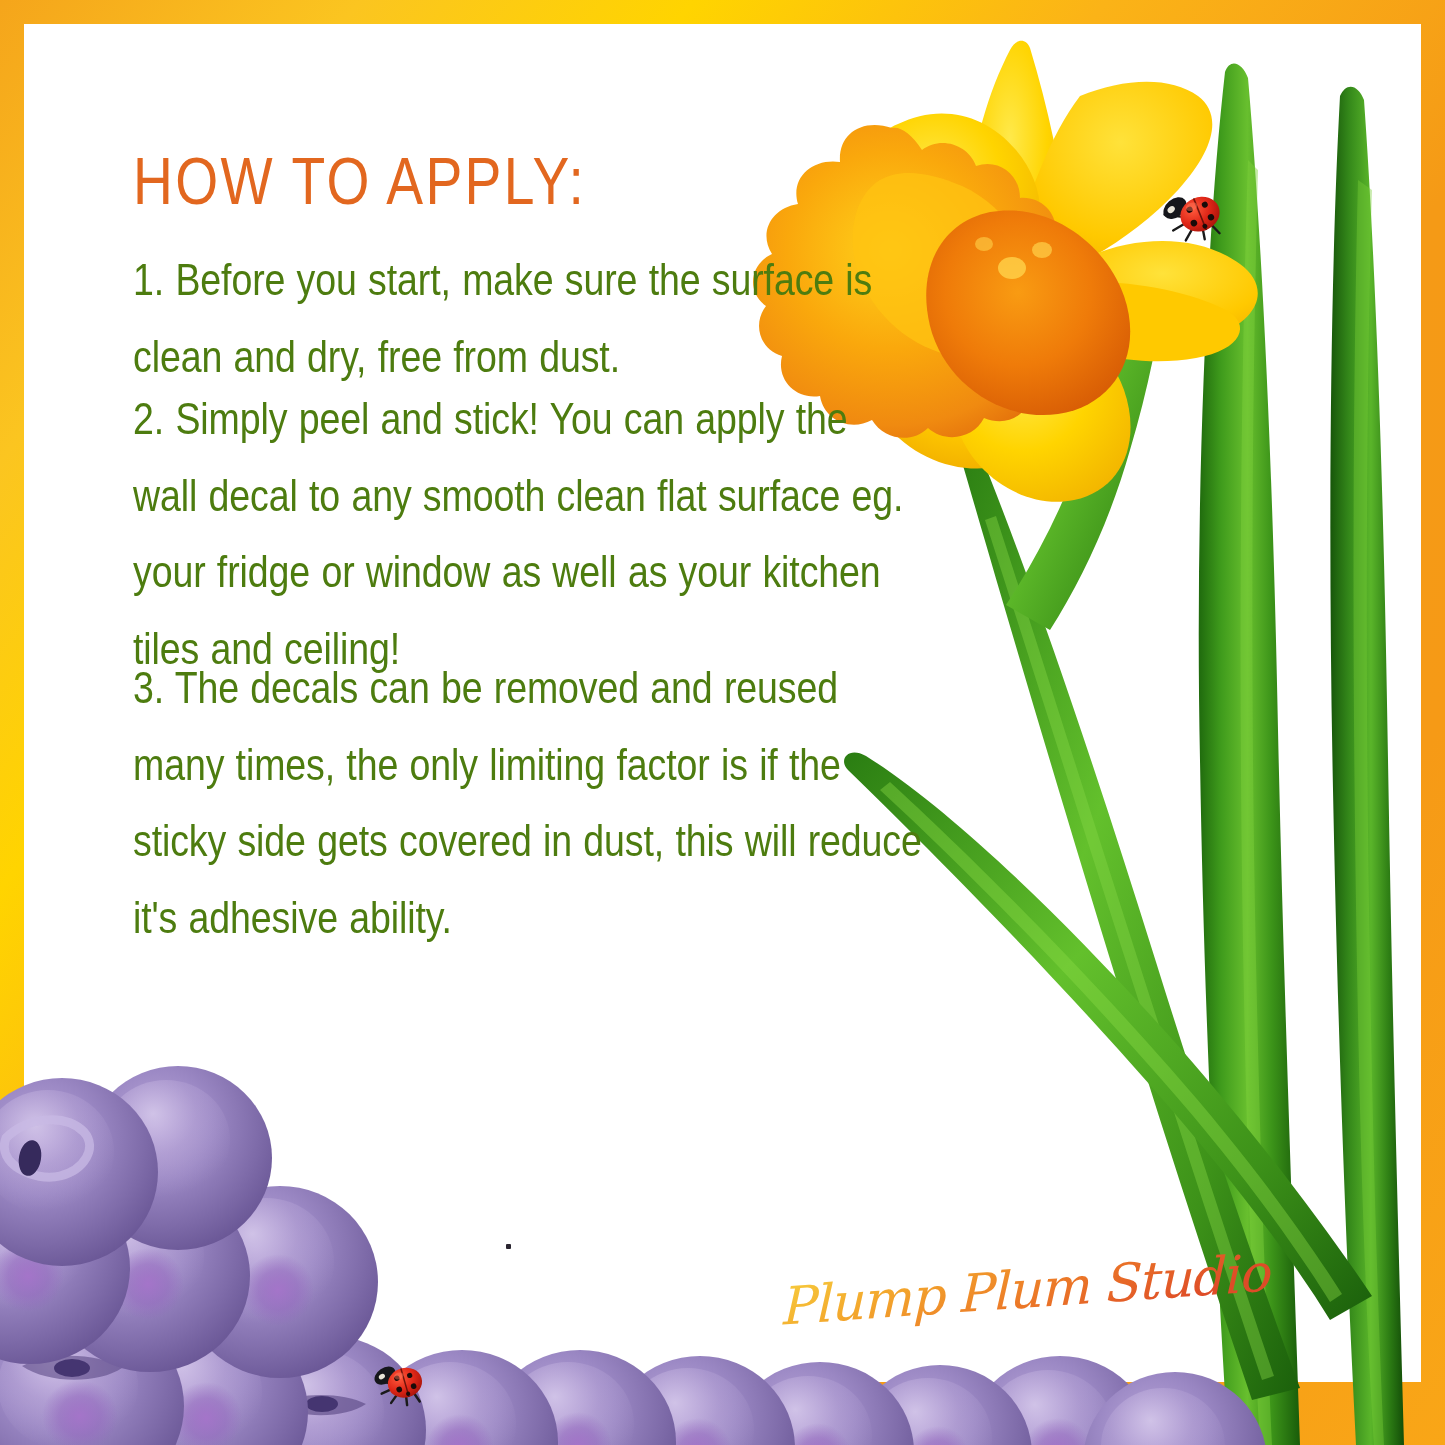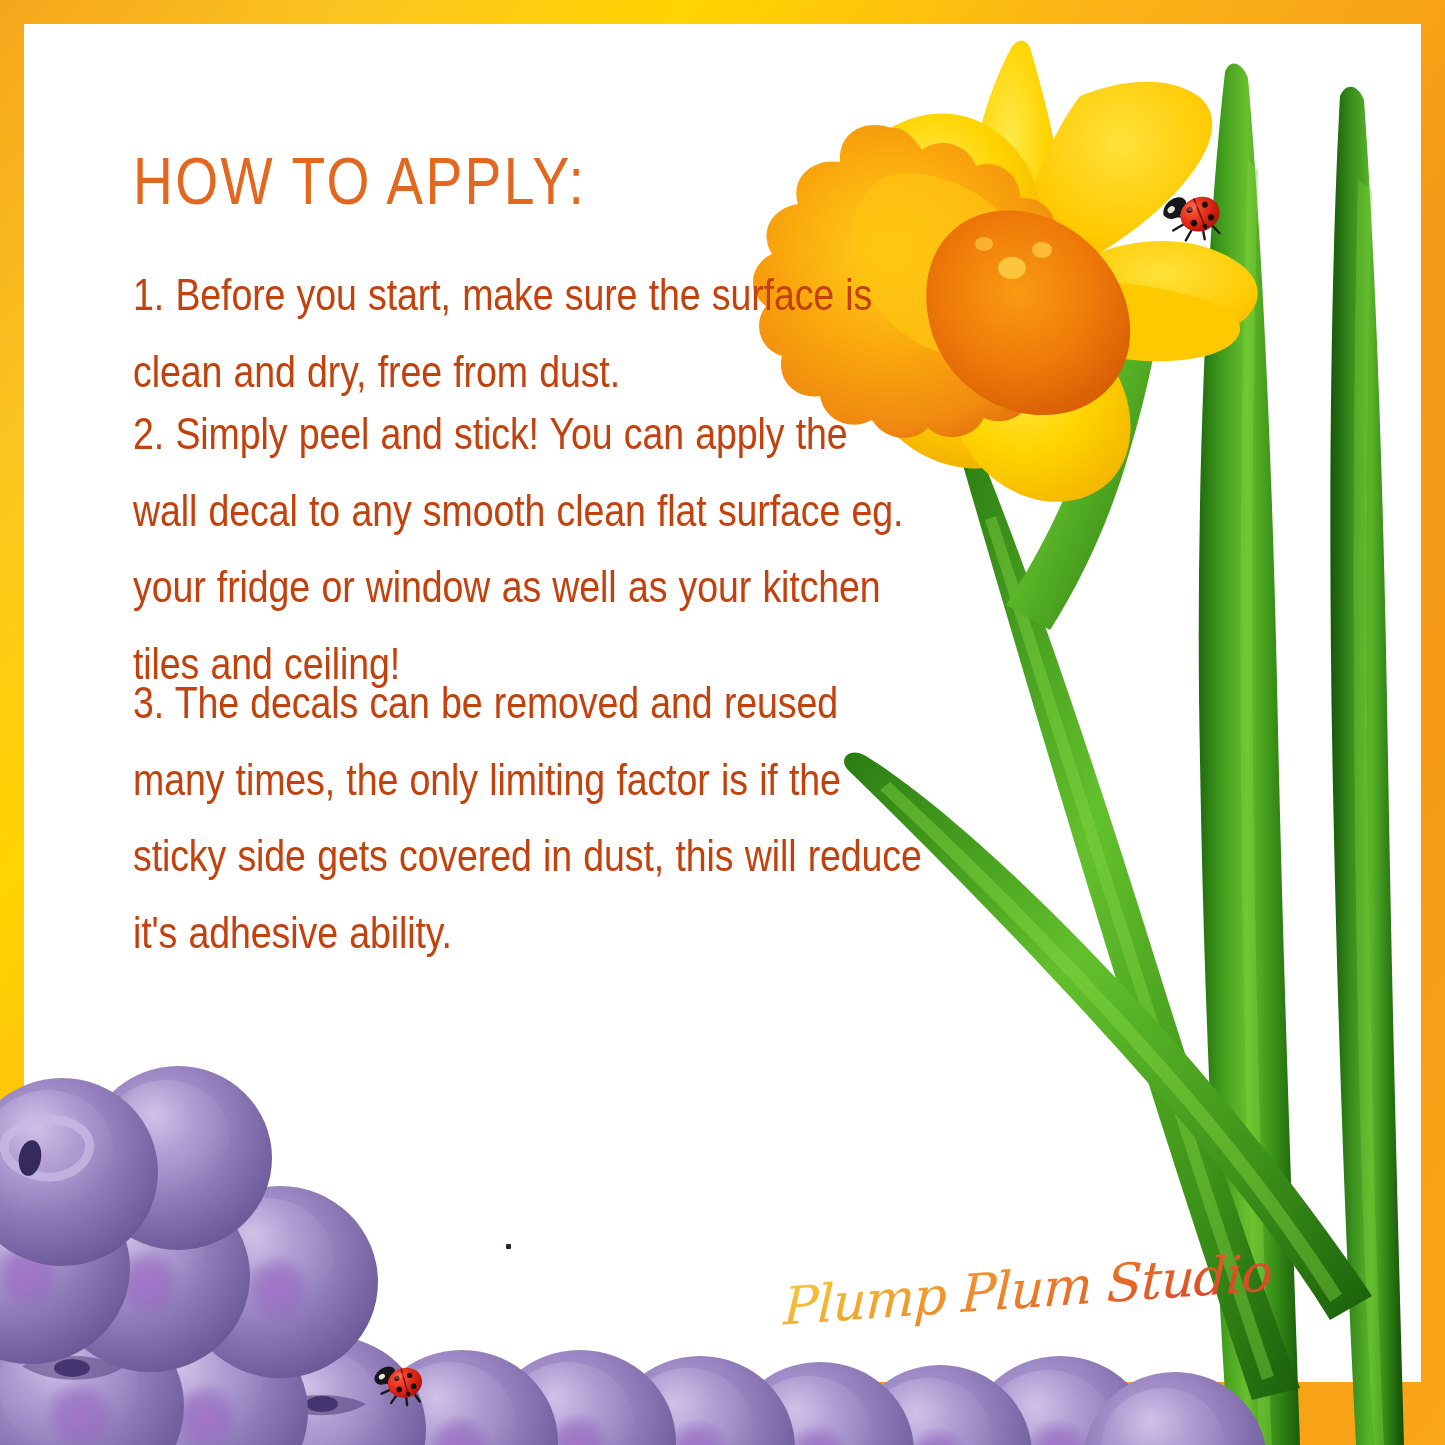--- a/index.html
+++ b/index.html
@@ -38,23 +38,23 @@
     font-size:60px; line-height:64px;
     letter-spacing:2.5px;
     font-weight:300;
     transform:scaleX(0.92) scaleY(1.12);
     transform-origin:left top;
     color:#E2671F;
     white-space:nowrap;
   }
 
   .steps{
-    position:absolute; left:133px; top:257px;
+    position:absolute; left:133px; top:242px;
     width:790px;
-    color:#c2410c;
+    color:#4d7c0f;
   }
   .step{
     font-family:"Liberation Sans", sans-serif;
     font-size:37.5px;
     line-height:65px;
     font-weight:300;
     letter-spacing:-0.1px;
     transform:scaleY(1.18);
     transform-origin:left top;
     word-spacing:1px;

